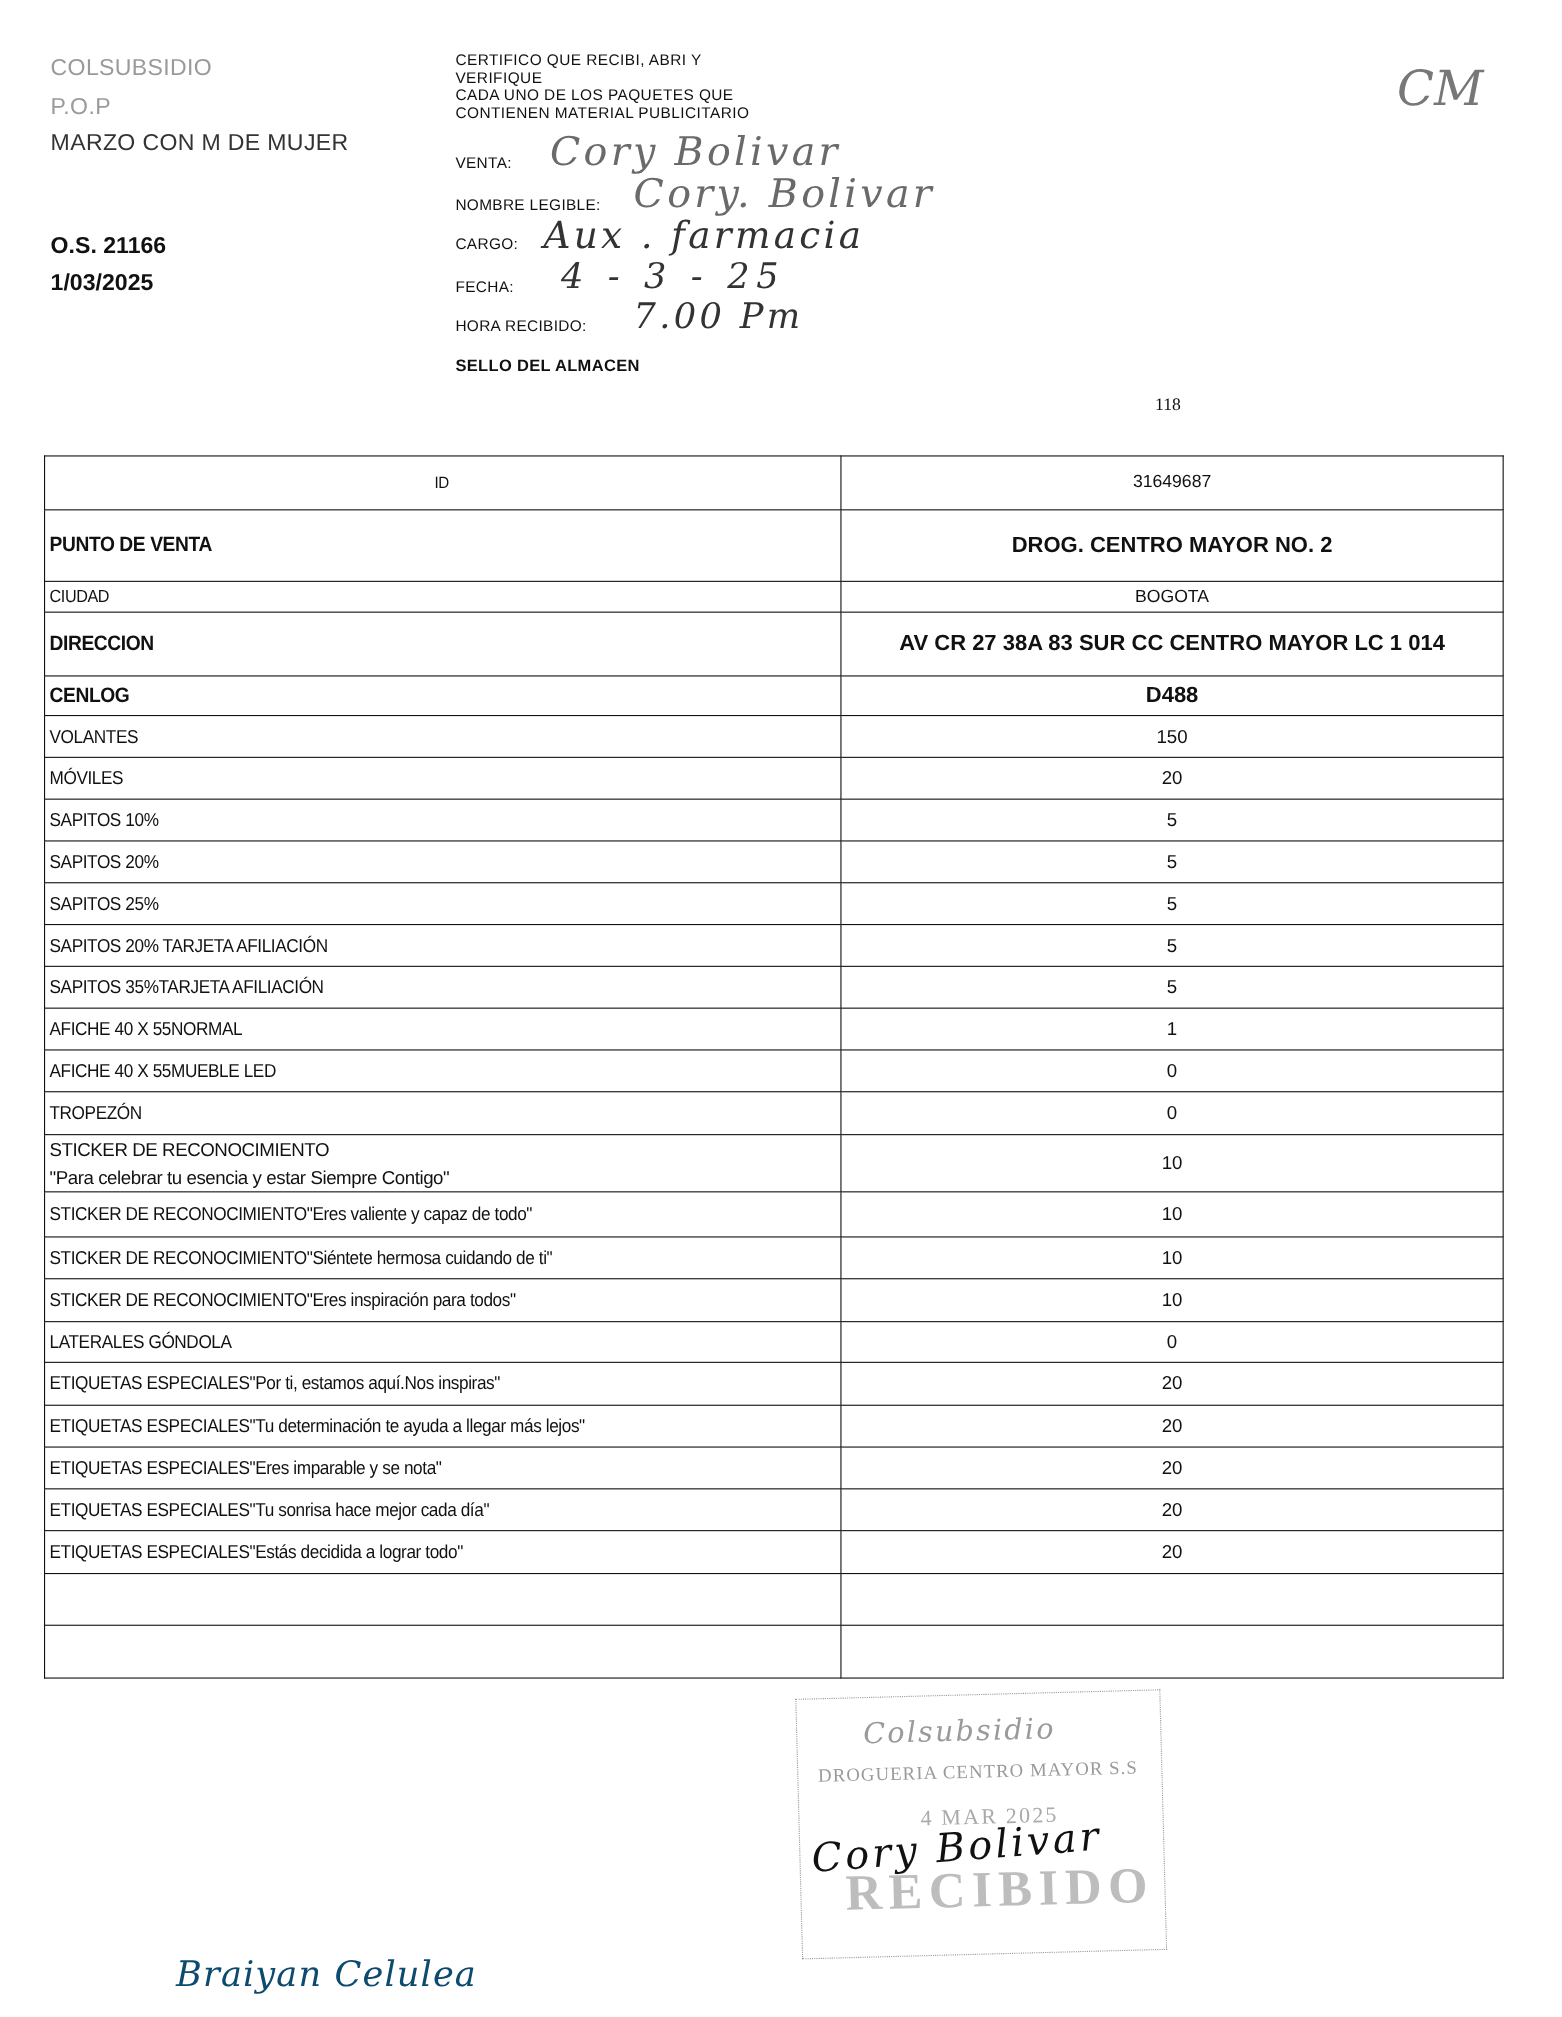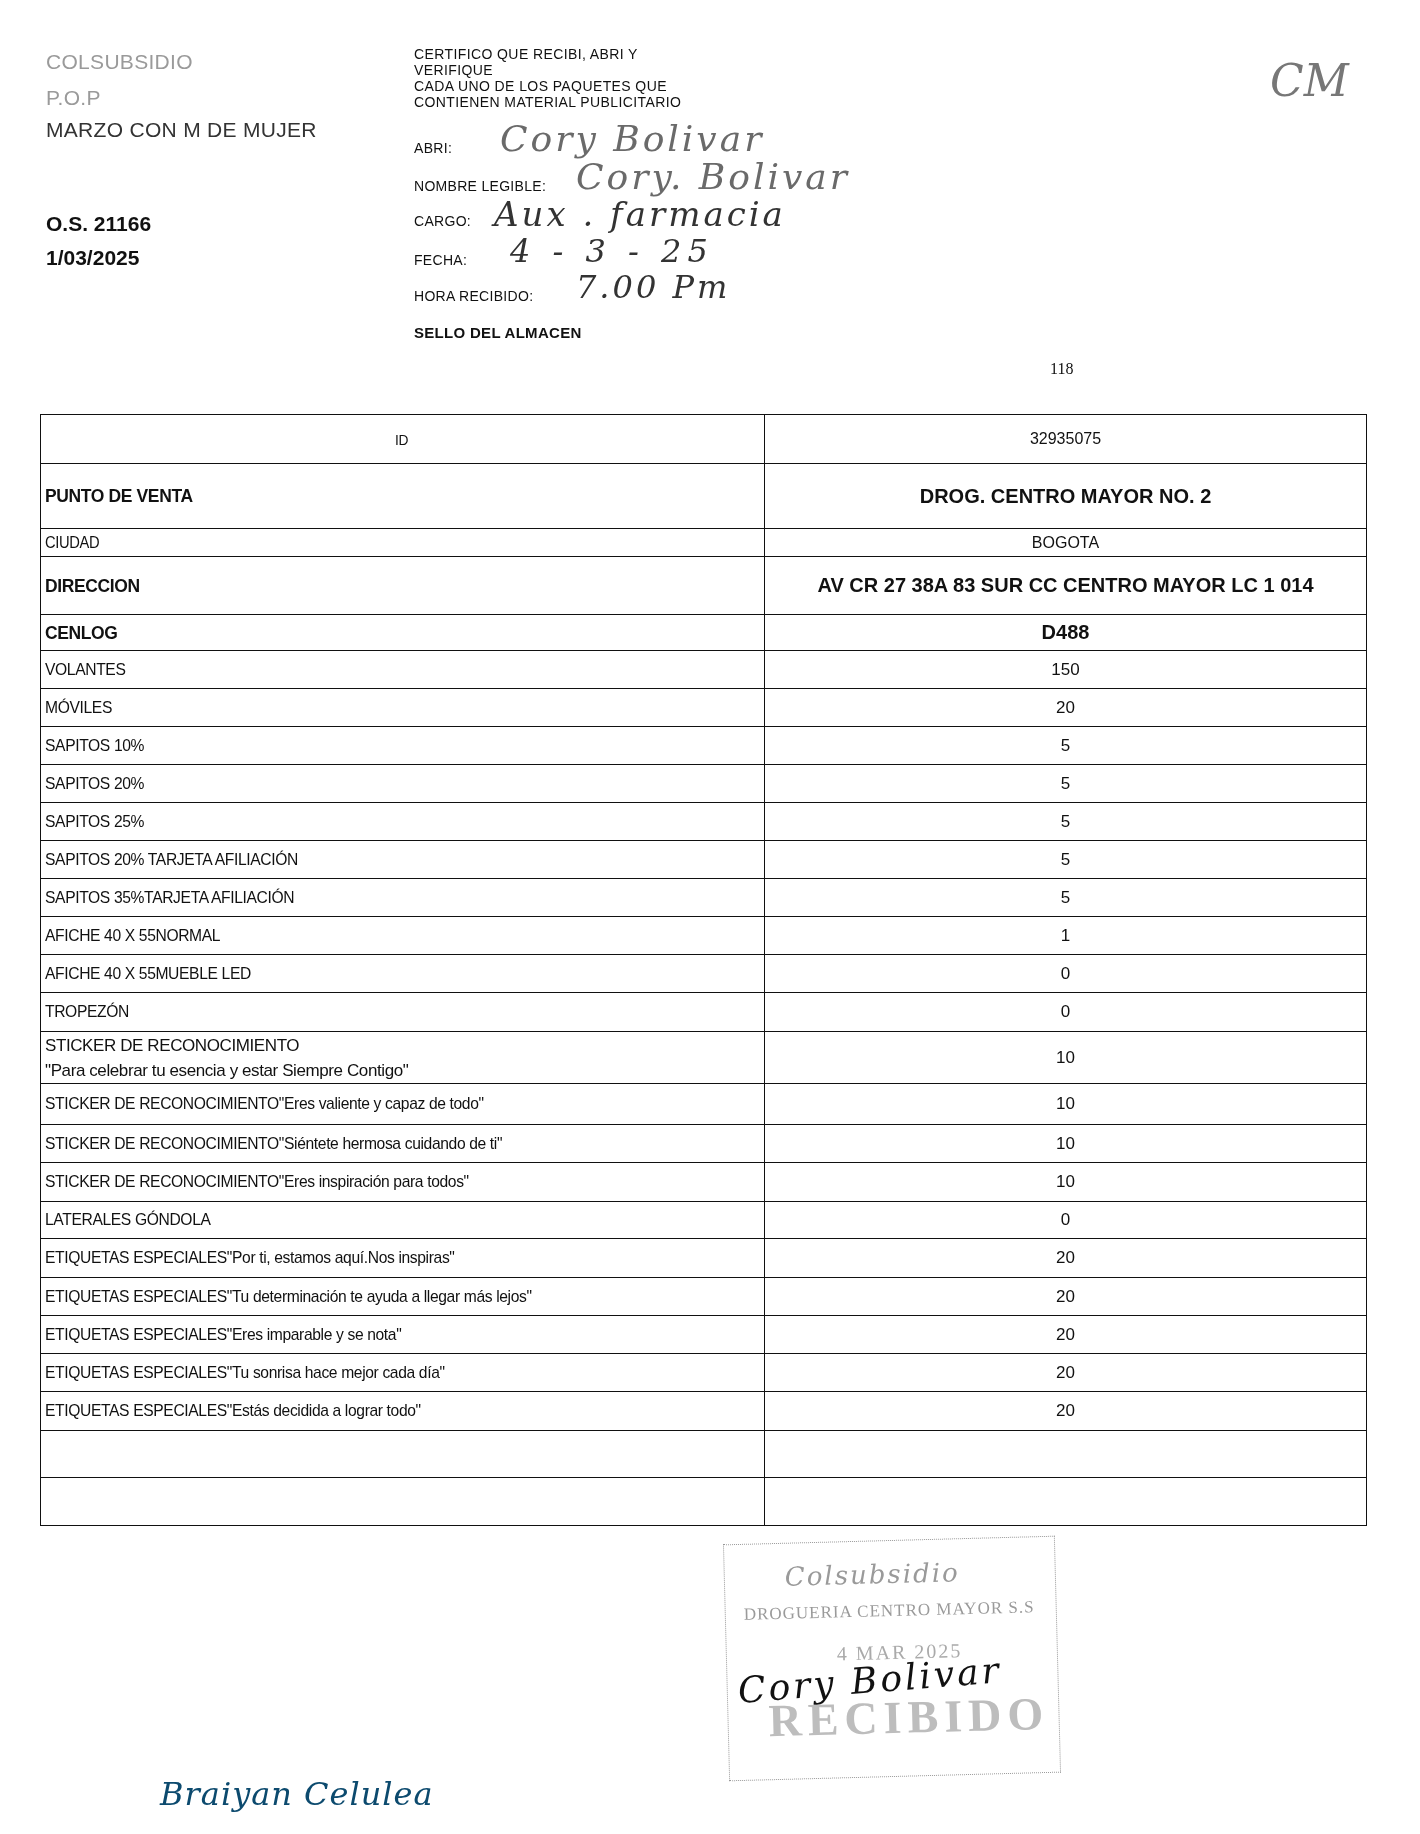--- a/index.html
+++ b/index.html
@@ -43,21 +43,21 @@
 <div class="abs hdr-left h-os" style="left:46px; top:212px;">O.S. 21166</div>
 <div class="abs hdr-left h-os" style="left:46px; top:246px;">1/03/2025</div>
 
 <div class="abs cert" style="left:414px; top:46px;">
   <div>CERTIFICO QUE RECIBI, ABRI Y</div>
   <div>VERIFIQUE</div>
   <div>CADA  UNO DE LOS PAQUETES QUE</div>
   <div>CONTIENEN MATERIAL PUBLICITARIO</div>
 </div>
 
-<div class="abs lbl" style="left:414px; top:140px;">ABRI:</div>
+<div class="abs lbl" style="left:414px; top:140px;">VENTA:</div>
 <div class="abs hand hand-dot" style="left:500px; top:118px; font-size:36px;">Cory Bolivar</div>
 
 <div class="abs lbl" style="left:414px; top:178px;">NOMBRE LEGIBLE:</div>
 <div class="abs hand hand-dot" style="left:576px; top:156px; font-size:36px;">Cory. Bolivar</div>
 
 <div class="abs lbl" style="left:414px; top:213px;">CARGO:</div>
 <div class="abs hand" style="left:494px; top:194px; font-size:34px;">Aux . farmacia</div>
 
 <div class="abs lbl" style="left:414px; top:252px;">FECHA:</div>
 <div class="abs hand" style="left:510px; top:232px; font-size:32px; letter-spacing:6px;">4 - 3 - 25</div>
@@ -72,21 +72,21 @@
 <div class="abs pagenum" style="left:1050px; top:360px;">118</div>
 
 <table class="grid">
   <colgroup>
       <col style="width:724px">
       <col style="width:602px">
     </colgroup>
   <tbody id="table-body">
       <tr style="height: 49px;">
         <td class="k" style="text-align: center; font-size: 15px;"><span>ID</span></td>
-        <td class="v" style="font-size: 16px;">32935075</td>
+        <td class="v" style="font-size: 16px;">31649687</td>
       </tr>
       <tr class="bold" style="height: 65px;">
         <td class="k"><span>PUNTO DE VENTA</span></td>
         <td class="v">DROG. CENTRO MAYOR NO. 2</td>
       </tr>
       <tr style="height: 28px;">
         <td class="k" style="font-size: 16px;"><span>CIUDAD</span></td>
         <td class="v" style="font-size: 16px;">BOGOTA</td>
       </tr>
       <tr class="bold" style="height: 58px;">

